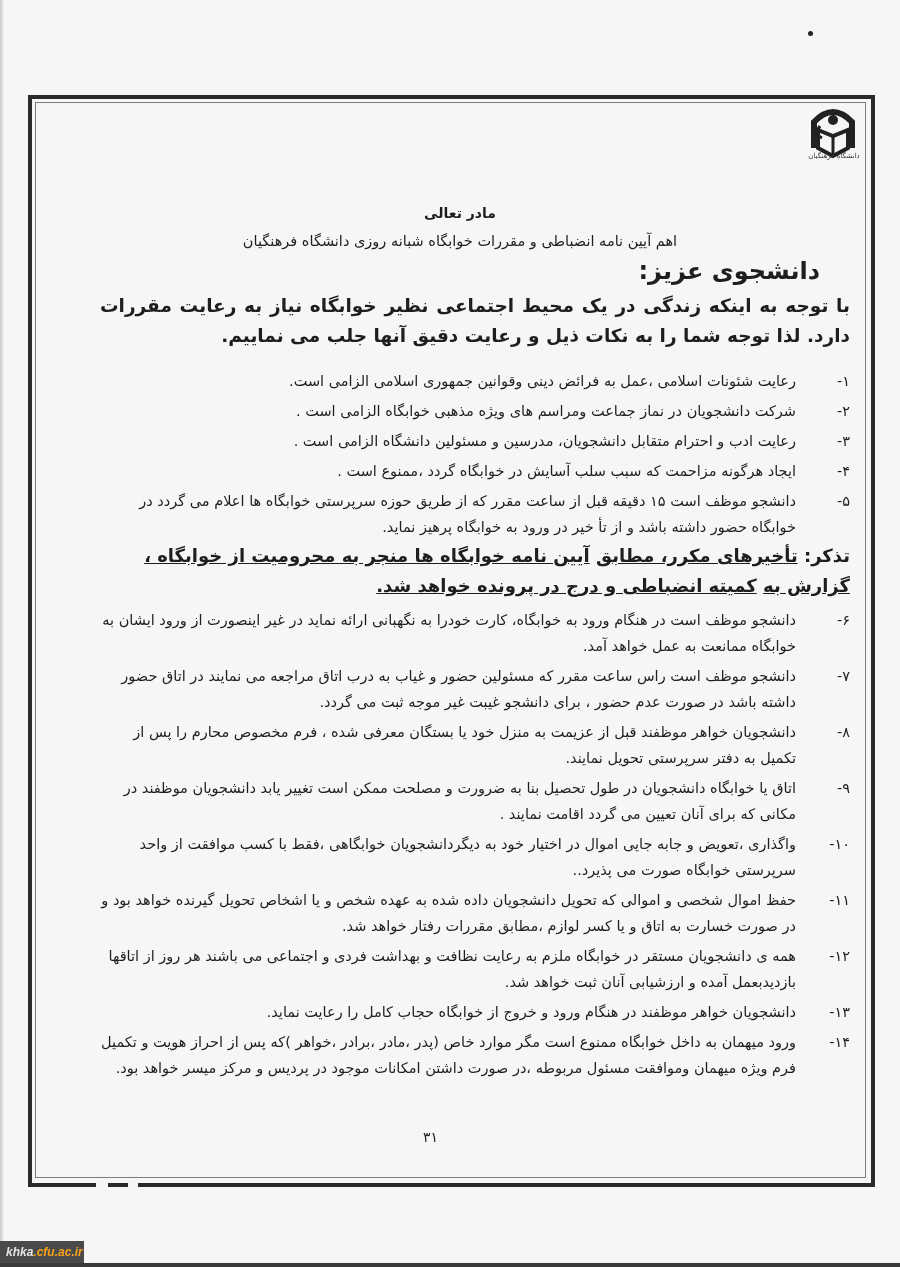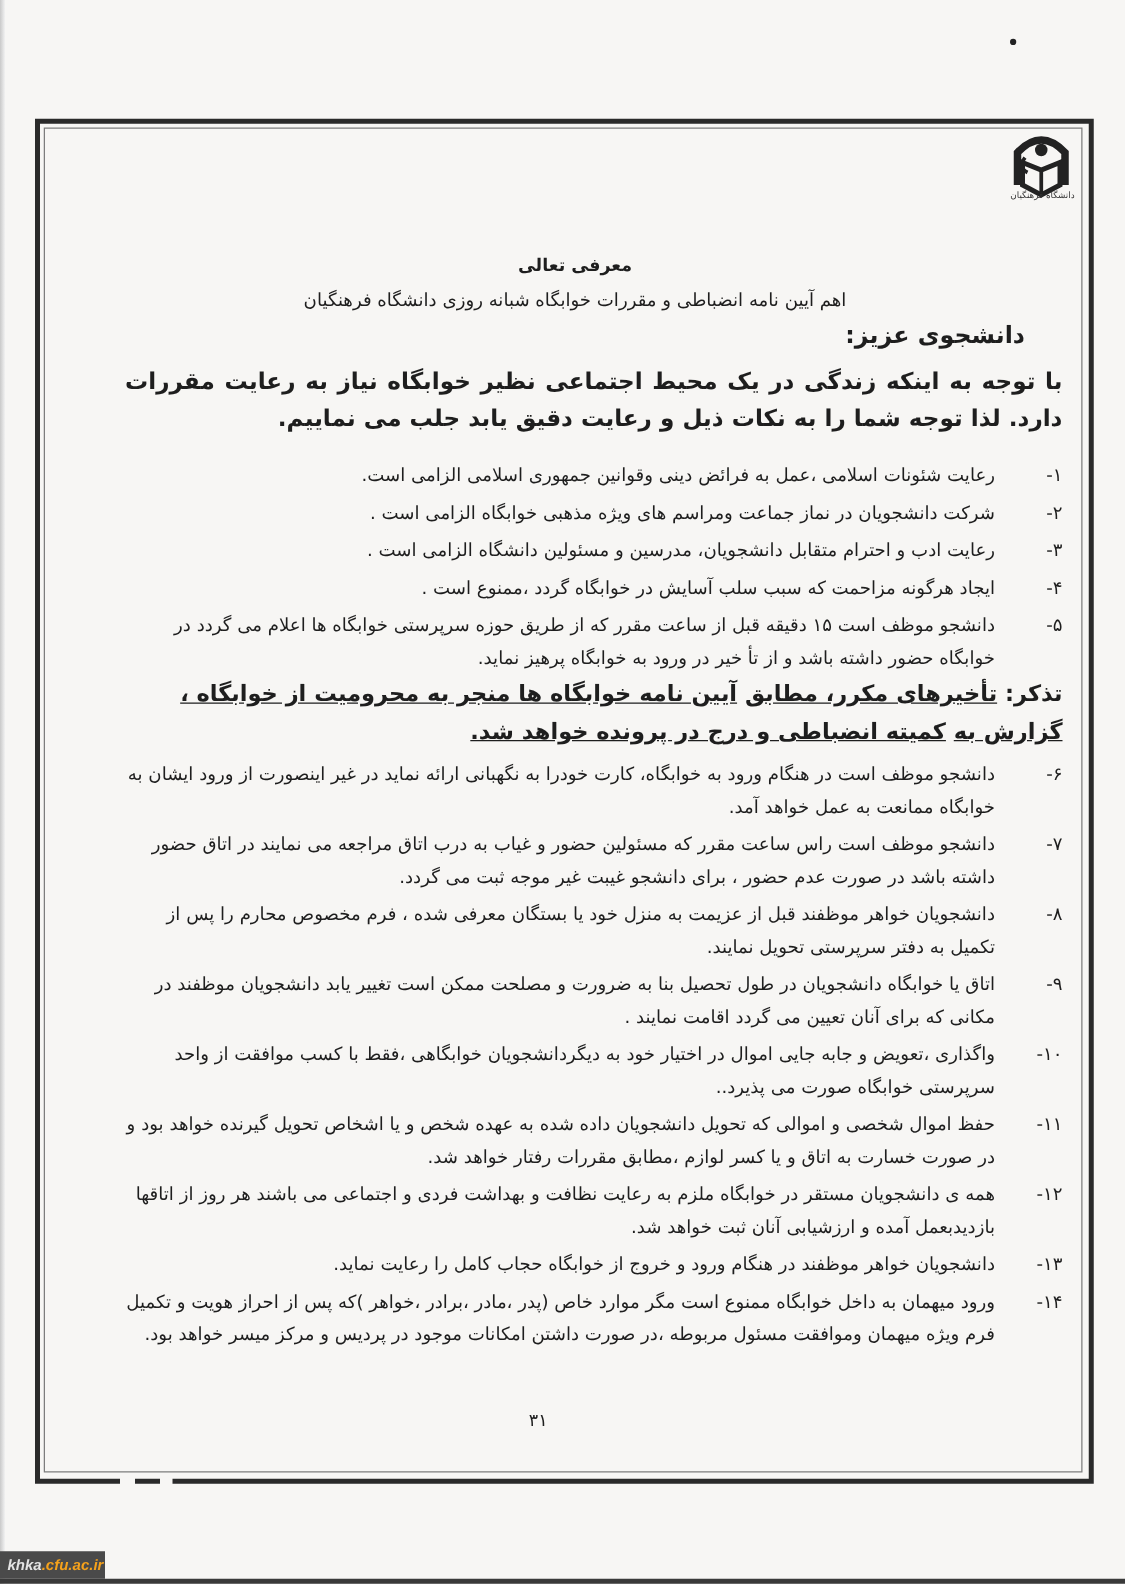--- a/index.html
+++ b/index.html
@@ -26,21 +26,21 @@
       position: absolute; left: 796px; top: 104px; width: 74px; height: 70px;
     }
     .logo-caption {
       position: absolute; left: 808px; top: 152px; width: 52px; font-size: 7px; text-align: center; direction: rtl; color: #333;
     }
     .doc {
       position: absolute; left: 100px; top: 195px; width: 720px; direction: rtl; text-align: right;
     }
     .basmala { position: absolute; top: 10px; left: 0; width: 720px; text-align: center; font-size: 14px; font-weight: bold; }
     .title { position: absolute; top: 38px; left: 0; width: 720px; text-align: center; font-size: 14.5px; font-weight: normal; }
-    .salutation { position: absolute; top: 62px; right: 0; font-size: 19px; font-weight: bold; }
+    .salutation { position: absolute; top: 62px; right: 0; font-size: 24px; font-weight: bold; }
     .intro { position: absolute; top: 96px; right: -30px; width: 750px; font-size: 18.5px; font-weight: bold; line-height: 30px; text-align: justify; }
     .list { position: absolute; right: 0; width: 720px; font-size: 14.5px; line-height: 26px; }
     .item { position: relative; padding-right: 24px; margin-bottom: 4px; }
     .item .num { position: absolute; right: -30px; top: 0; white-space: nowrap; }
     .item .txt { display: block; }
     .note { position: absolute; top: 346px; right: -30px; width: 755px; font-size: 18px; font-weight: bold; line-height: 30px; }
     .note .u { text-decoration: underline; }
     .page-number { position: absolute; top: 1129px; left: 423px; font-size: 14px; direction: rtl; }
     .watermark {
       position: absolute; left: 0; top: 1241px; width: 84px; height: 22px; background: #4a4a4a;
@@ -66,24 +66,24 @@
     <path d="M18 44 L18 18 Q37 -2 56 18 L56 44" fill="none" stroke="#222" stroke-width="6"></path>
     <circle cx="37" cy="16" r="5" fill="#222"></circle>
     <path d="M22 26 L37 32 L52 26 L52 44 L37 52 L22 44 Z" fill="none" stroke="#222" stroke-width="4"></path>
     <line x1="37" y1="32" x2="37" y2="52" stroke="#222" stroke-width="3"></line>
     <path d="M24 22 Q18 30 26 34" fill="none" stroke="#222" stroke-width="3"></path>
   </svg>
 </div>
 <div class="logo-caption">دانشگاه فرهنگیان</div>
 
 <div class="doc">
-  <div class="basmala">معرفی تعالی</div>
+  <div class="basmala">مادر تعالی</div>
   <div class="title">اهم آیین نامه انضباطی و مقررات خوابگاه شبانه روزی دانشگاه فرهنگیان</div>
   <div class="salutation">دانشجوی عزیز:</div>
-  <div class="intro">با توجه به اینکه زندگی در یک محیط اجتماعی نظیر خوابگاه نیاز به رعایت مقررات دارد. لذا توجه شما را به نکات ذیل و رعایت دقیق یابد جلب می نماییم.</div>
+  <div class="intro">با توجه به اینکه زندگی در یک محیط اجتماعی نظیر خوابگاه نیاز به رعایت مقررات دارد. لذا توجه شما را به نکات ذیل و رعایت دقیق آنها جلب می نماییم.</div>
 
   <div class="list" style="top:173px;">
     <div class="item">
         <span class="num">۱-</span>
         <span class="txt">رعایت شئونات اسلامی ،عمل به فرائض دینی وقوانین جمهوری اسلامی الزامی است.</span>
       </div>
     <div class="item">
         <span class="num">۲-</span>
         <span class="txt">شرکت دانشجویان در نماز جماعت ومراسم های ویژه مذهبی خوابگاه الزامی است .</span>
       </div>

